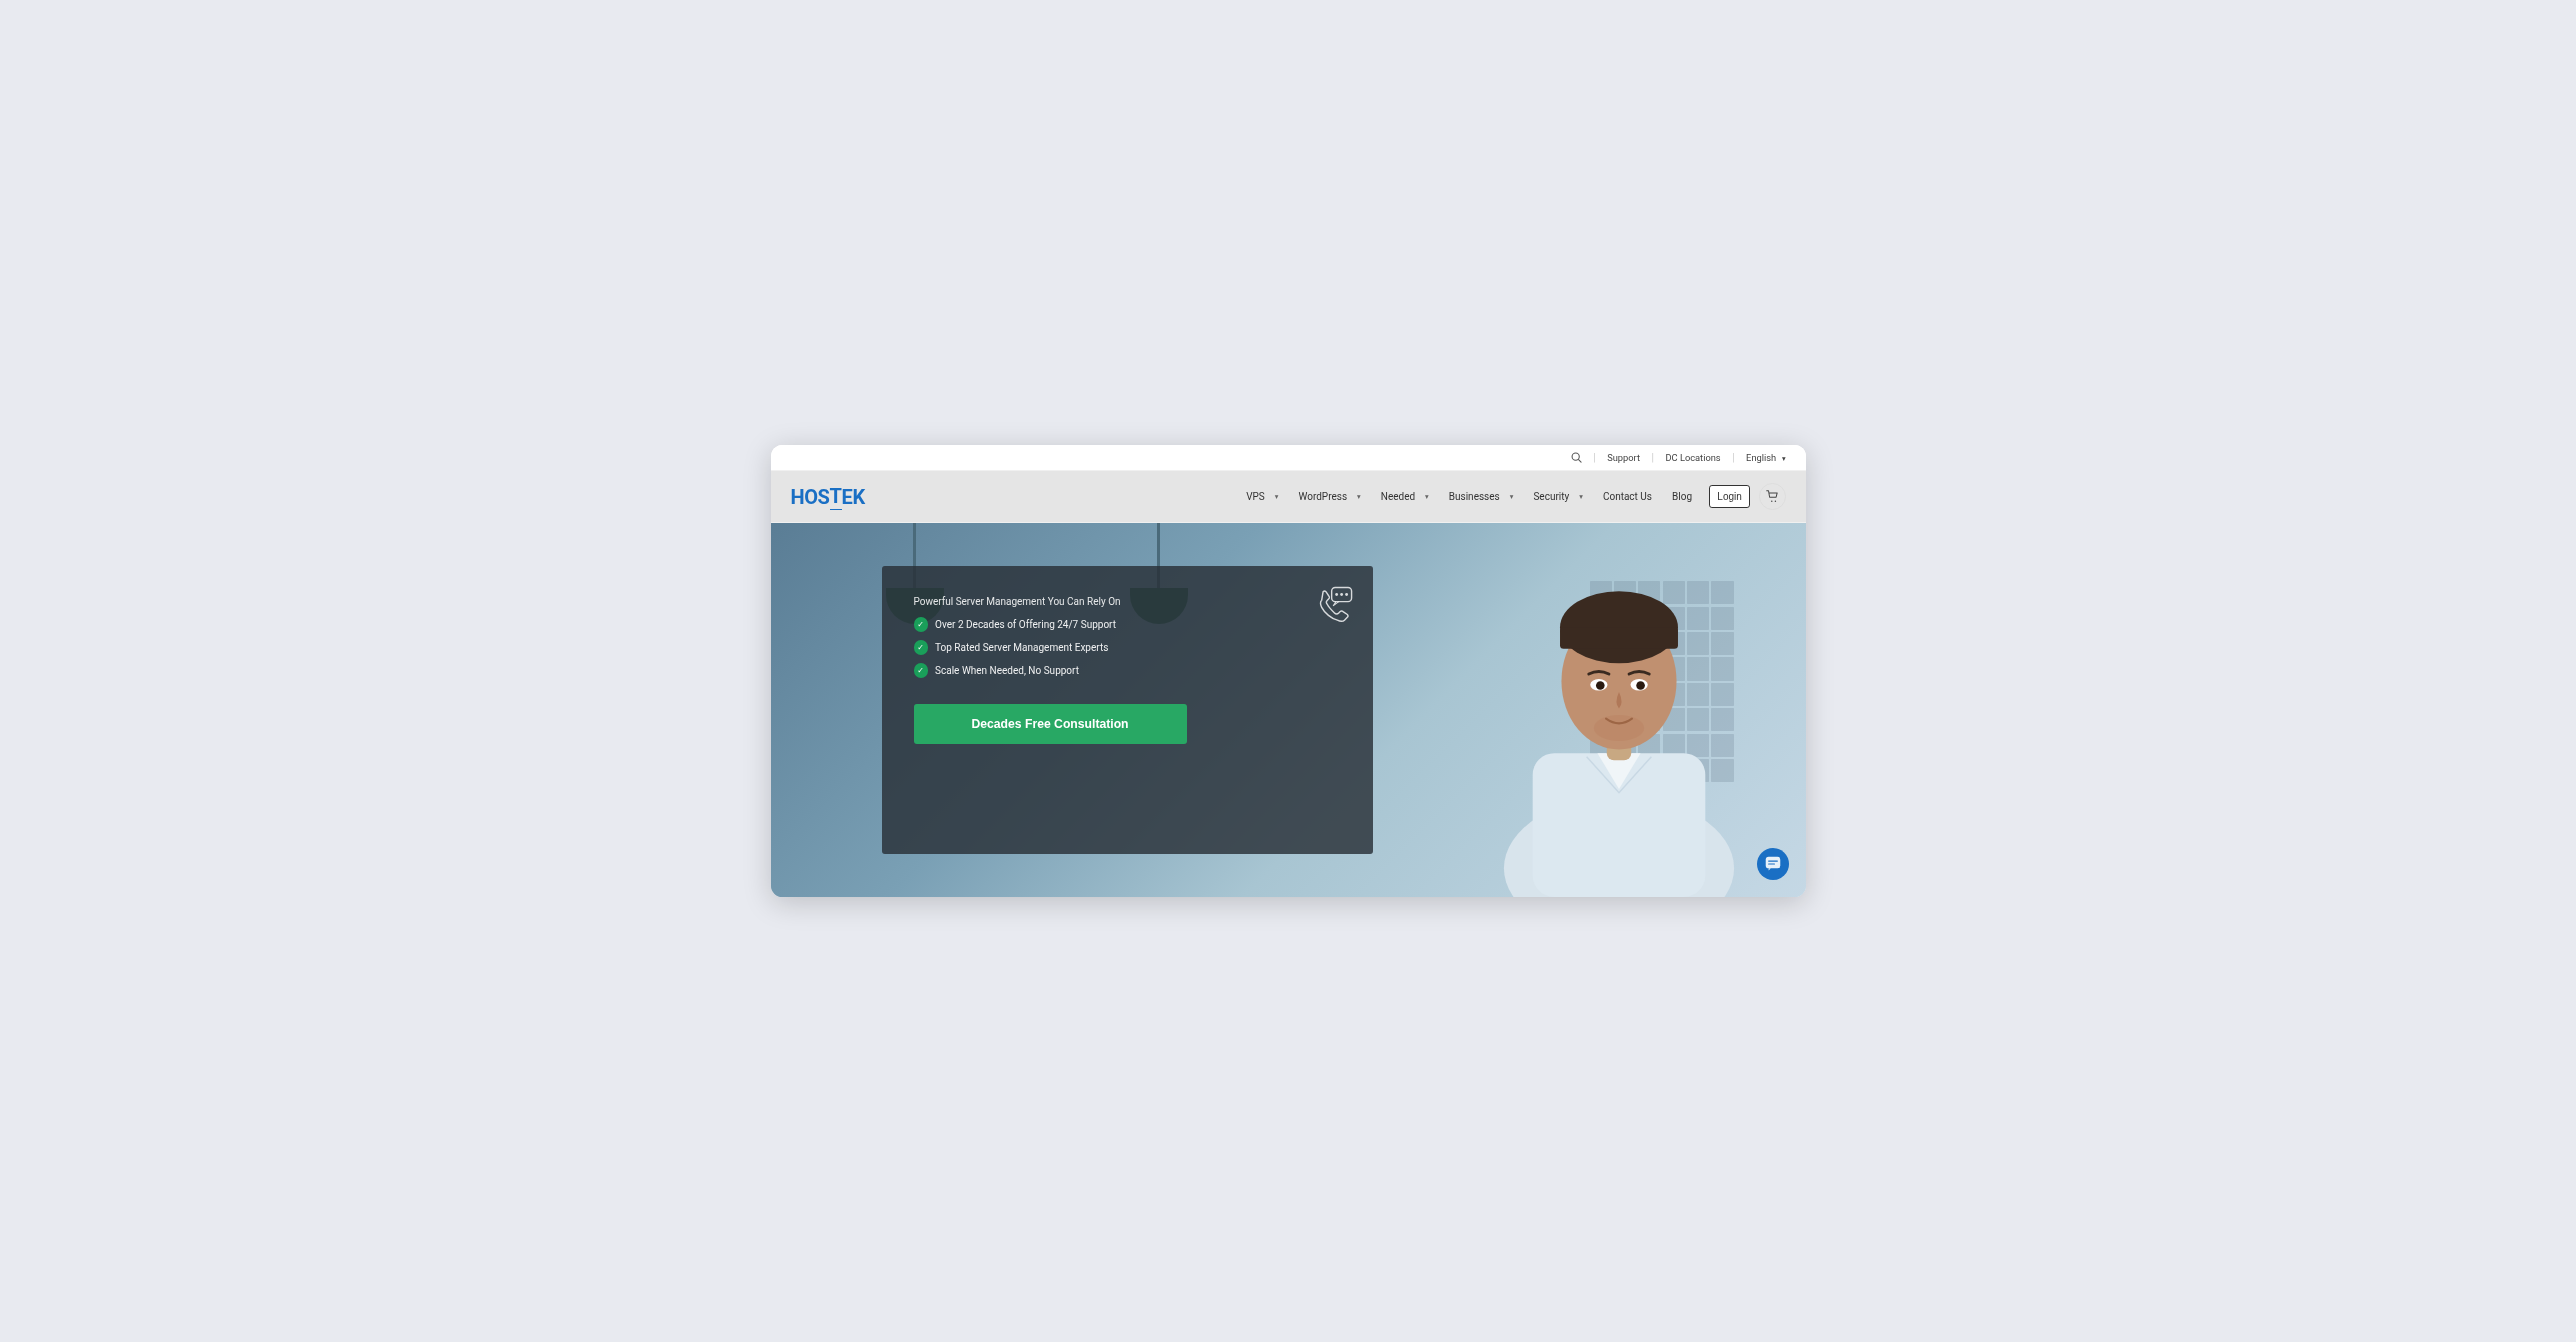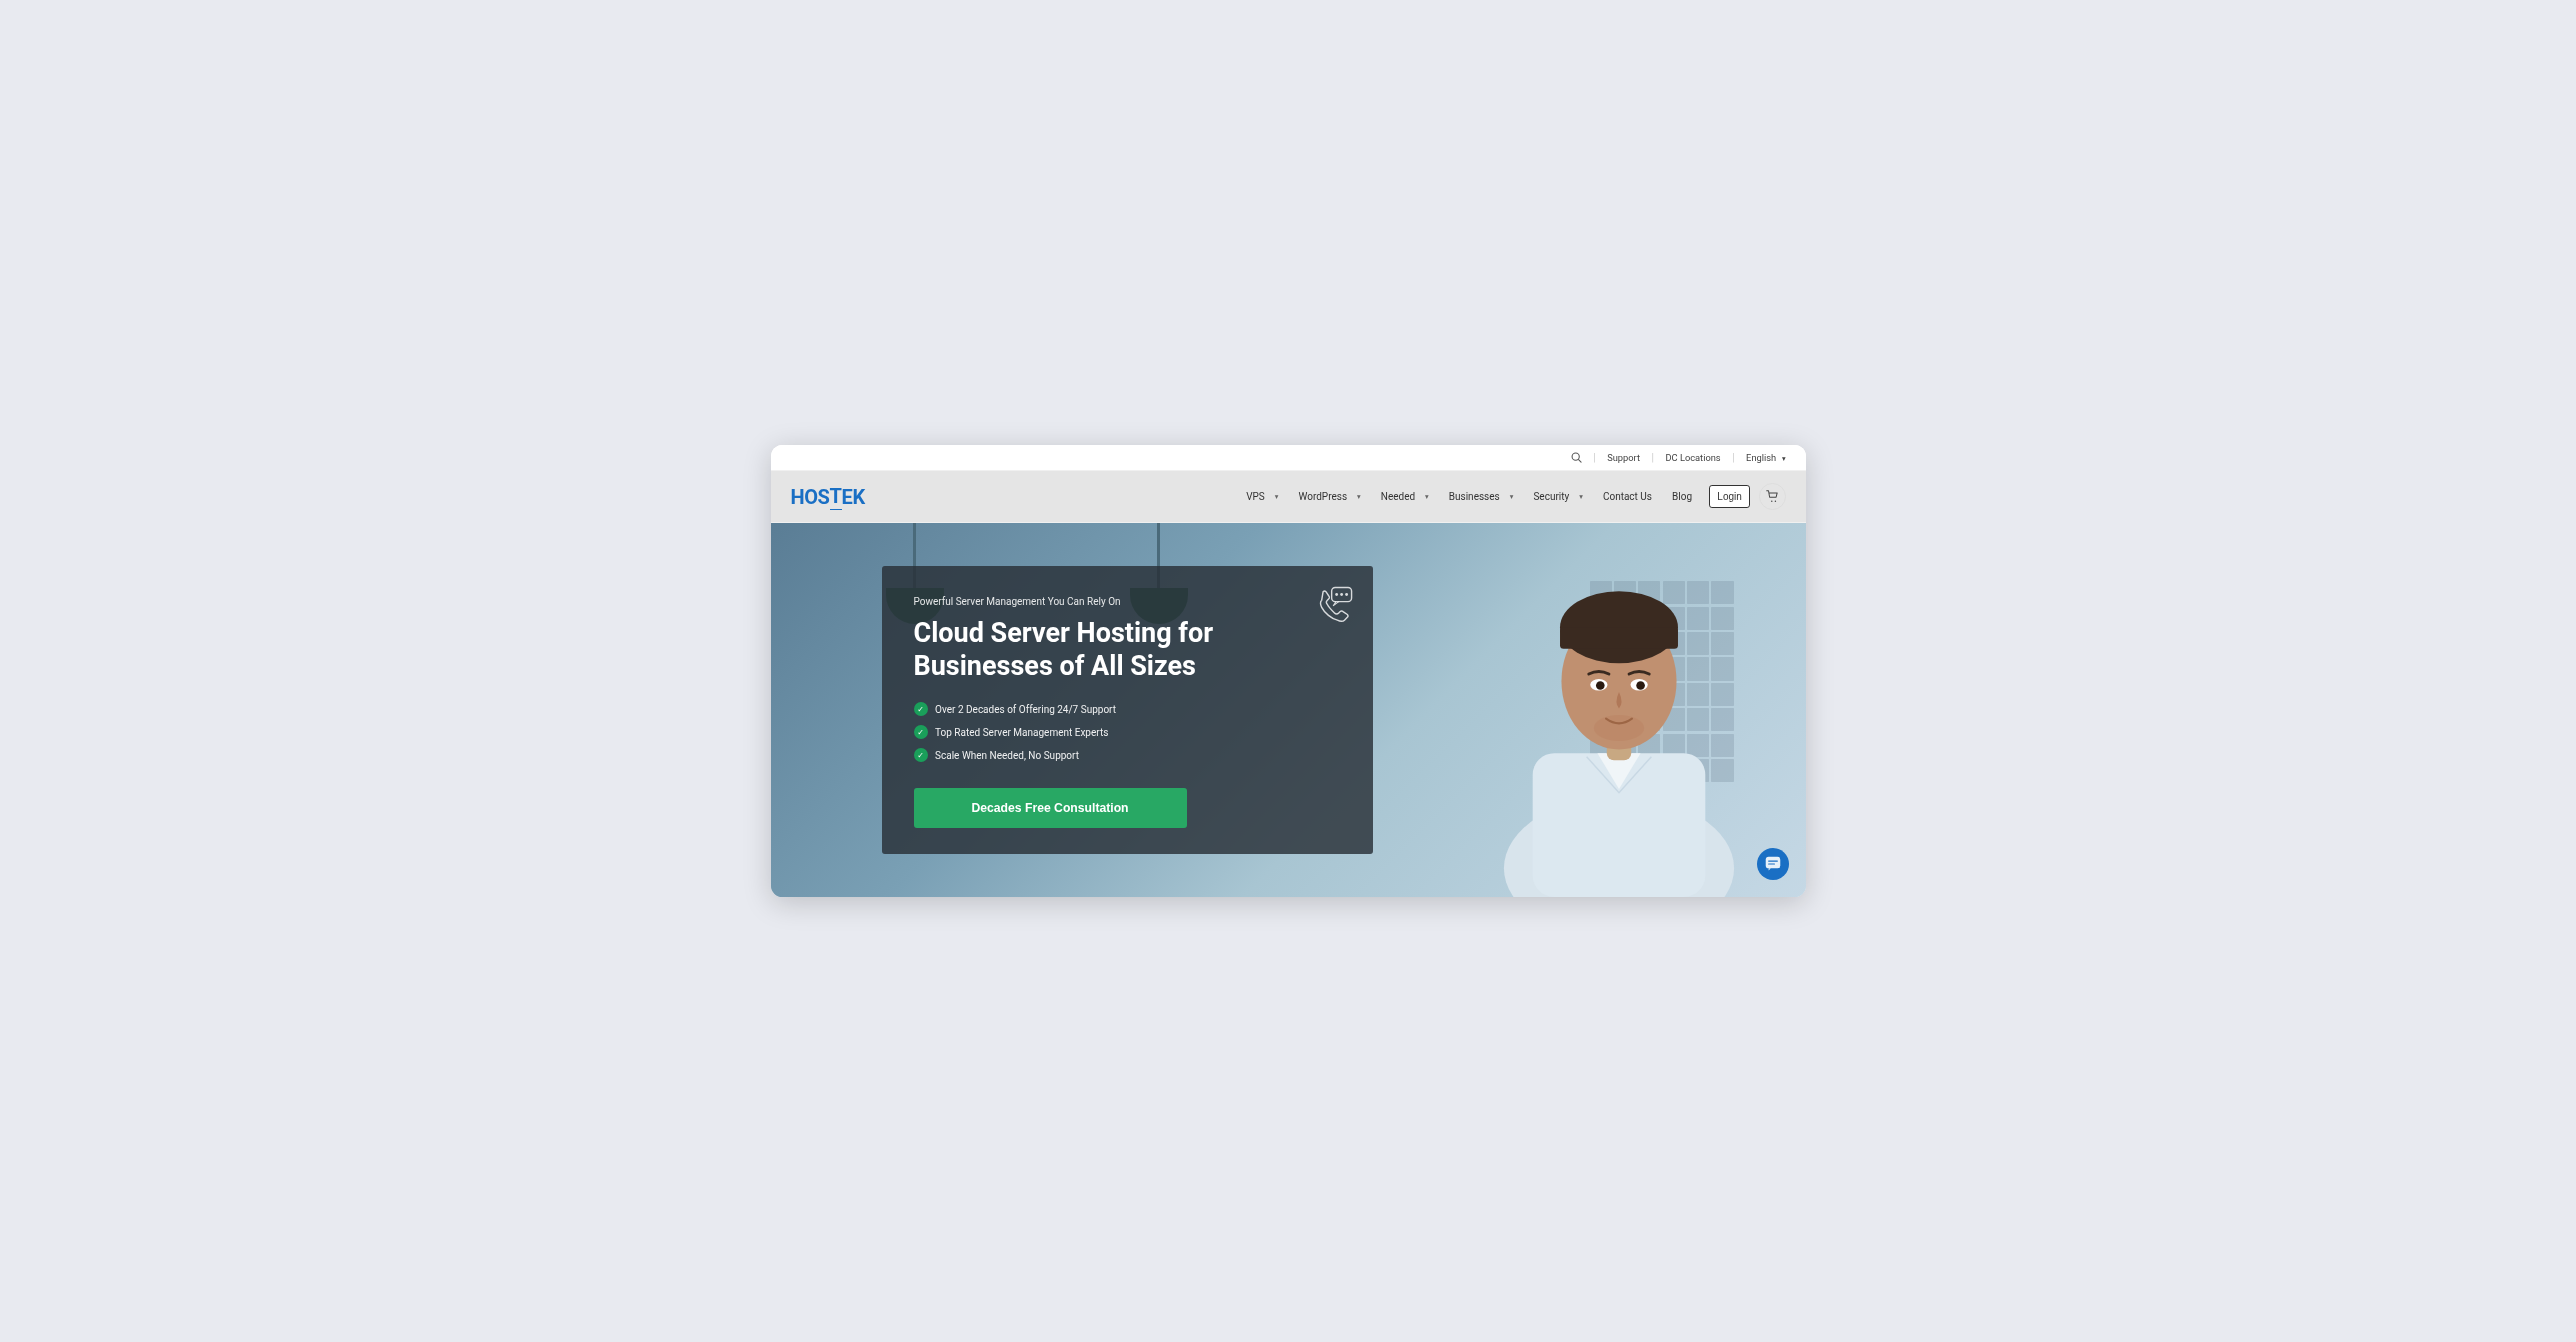--- a/index.html
+++ b/index.html
@@ -458,21 +458,20 @@
           <circle cx="29" cy="12" r="2" fill="rgba(255,255,255,0.8)"></circle>
           <circle cx="36" cy="12" r="2" fill="rgba(255,255,255,0.8)"></circle>
           <circle cx="43" cy="12" r="2" fill="rgba(255,255,255,0.8)"></circle>
           <path d="M28 22 L24 28 L32 22" fill="none" stroke="rgba(255,255,255,0.8)" stroke-width="1.5"></path>
 
           <path d="M8 20 C6 22 6 26 8 30 C12 38 22 46 30 48 C34 50 38 50 40 48 L44 44 C45 43 45 41 44 40 L38 36 C37 35 35 35 34 36 L32 38 C30 40 28 40 26 38 C22 34 18 30 16 26 C14 24 14 22 16 20 L18 18 C19 17 19 15 18 14 L14 8 C13 7 11 7 10 8 Z" fill="none" stroke="rgba(255,255,255,0.8)" stroke-width="2"></path>
         </svg>
       </div>
 
       <p class="hero-subtitle">Powerful Server Management You Can Rely On</p>
-      <h1 class="hero-title">Cloud Server Hosting for Businesses of All Sizes</h1>
 
       <ul class="hero-features">
         <li class="hero-feature">
           <span class="check-icon">✓</span>
           <span>Over 2 Decades of Offering 24/7 Support</span>
         </li>
         <li class="hero-feature">
           <span class="check-icon">✓</span>
           <span>Top Rated Server Management Experts</span>
         </li>

